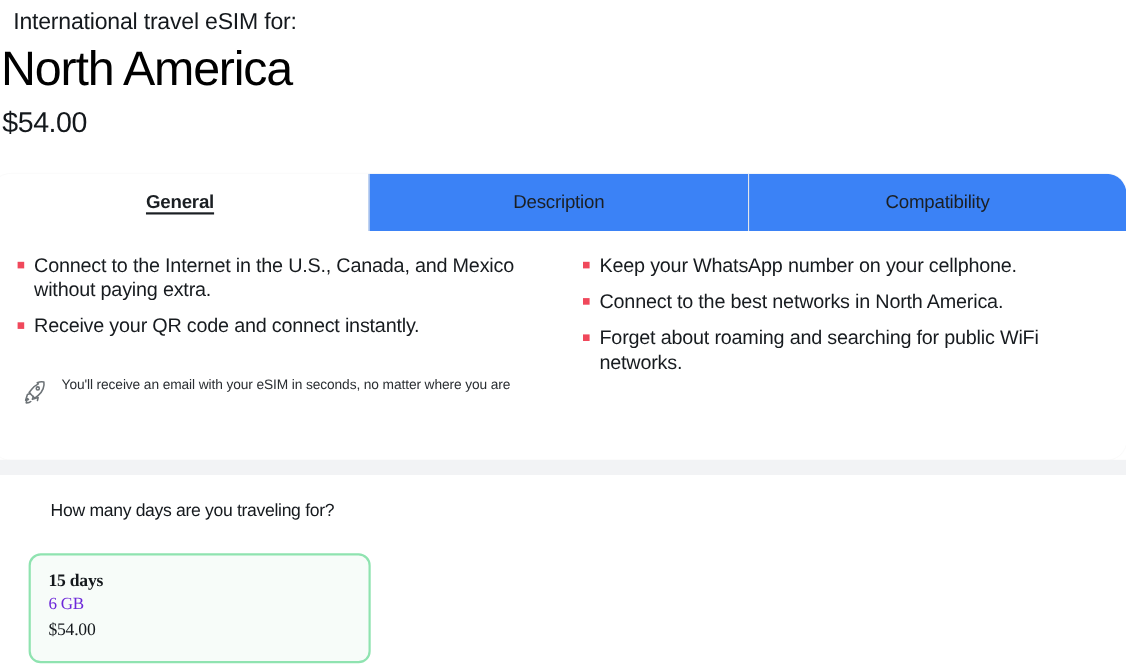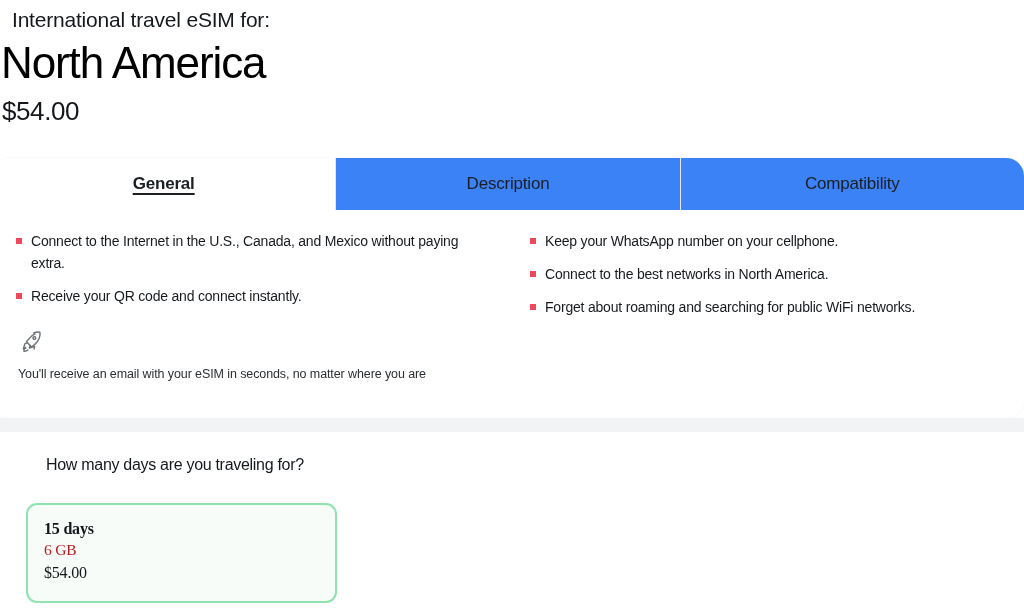--- a/index.html
+++ b/index.html
@@ -105,43 +105,42 @@
     padding-left: 24px;
   }
   ul.feature-list {
     list-style: none;
     margin: 0;
     padding: 0;
   }
   ul.feature-list li {
     position: relative;
     padding-left: 19px;
-    font-size: 14px;
+    font-size: 18px;
     line-height: 22px;
     letter-spacing: -0.2px;
     color: #171b1f;
     margin-bottom: 11px;
   }
   ul.feature-list li::before {
     content: "";
     position: absolute;
     left: 4px;
     top: 8px;
     width: 6px;
     height: 6px;
     background: #f0485b;
   }
 
   .note {
     display: flex;
     align-items: flex-start;
     gap: 12px;
-    margin-top: 21px;
+    margin-top: 36px;
     padding-left: 6px;
-    flex-direction: column;
   }
   .note-icon {
     width: 26px;
     height: 26px;
     flex: 0 0 26px;
     color: #6d7377;
     margin-top: 1px;
   }
   .note-text {
     font-size: 12.5px;
@@ -198,21 +197,21 @@
   .plan-days {
     font-size: 16px;
     font-weight: bold;
     line-height: 21px;
     color: #14181c;
     letter-spacing: -0.2px;
   }
   .plan-data {
     font-size: 15.5px;
     line-height: 22px;
-    color: #b91c1c;
+    color: #6d28d9;
     letter-spacing: -0.2px;
   }
   .plan-price {
     font-size: 16px;
     line-height: 23px;
     color: #14181c;
     letter-spacing: -0.2px;
   }
 </style>
 </head>

